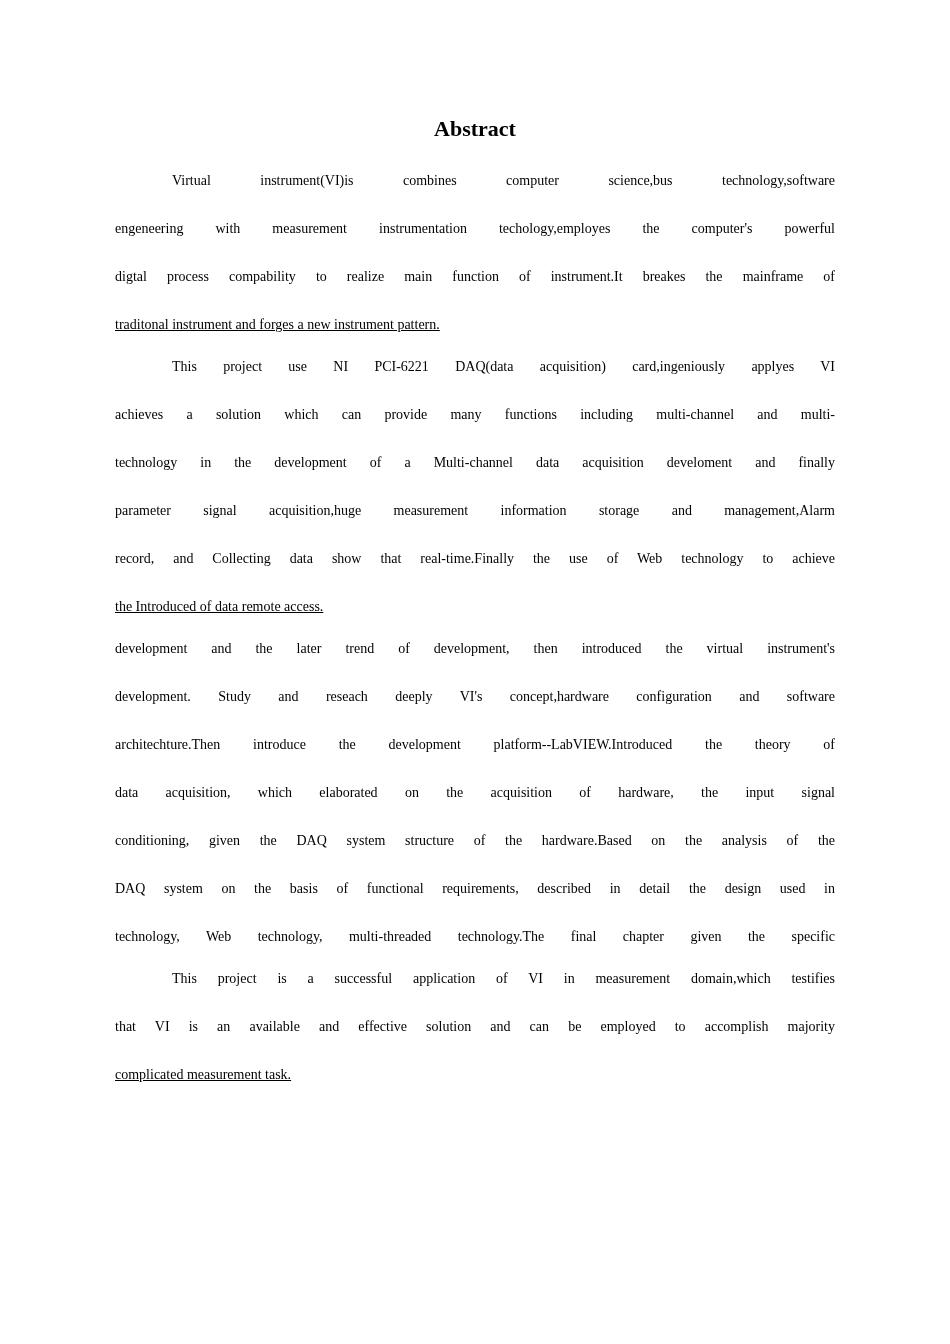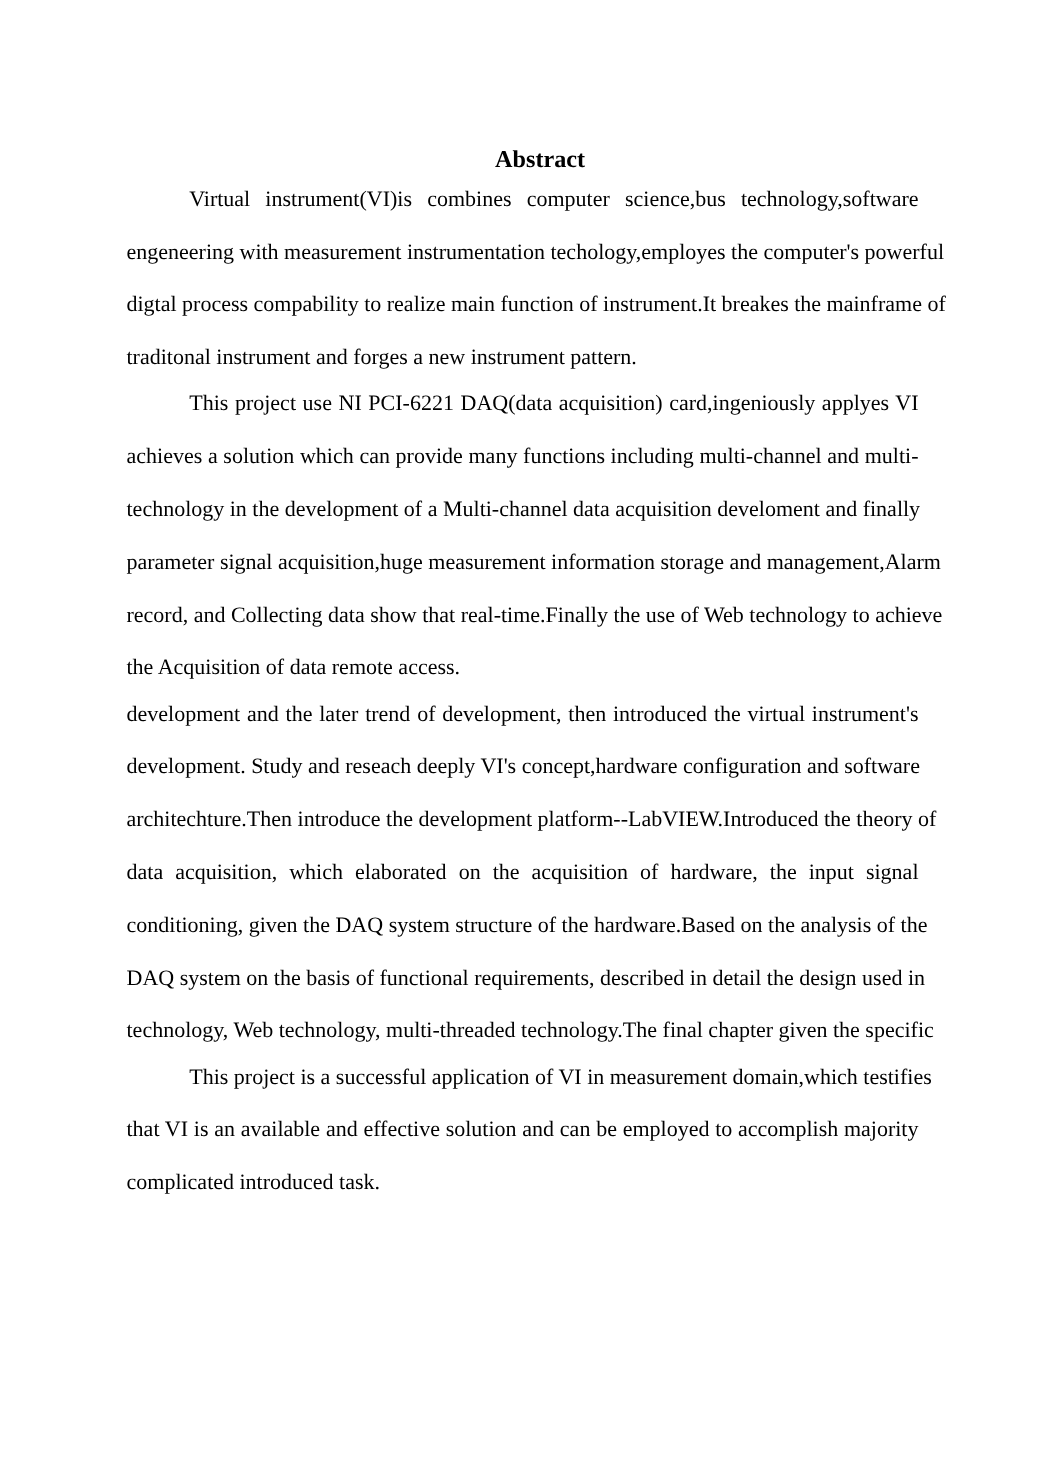--- a/index.html
+++ b/index.html
@@ -23,45 +23,46 @@
     }
     .title {
       position: absolute;
       left: 0;
       width: 720px;
       top: 115px;
       text-align: center;
       font-weight: bold;
       font-size: 22px;
       line-height: 28px;
-      margin: 16px;
+      margin: 0;
     }
     .body {
       position: absolute;
       left: 0;
       top: 157px;
       width: 720px;
     }
     .para {
       margin: 0 0 -6px 0;
-      font-size: 20px;
+      font-size: 14px;
       line-height: 48px;
     }
     .line {
       display: block;
       white-space: nowrap;
       text-align: justify;
       text-align-last: justify;
       height: 48px;
     }
     .line.first {
       padding-left: 57px;
     }
     .line.last {
       text-align-last: left;
+      text-decoration: underline;
     }
   </style>
 </head>
 <body>
 
 <div class="page">
   <h1 class="title">Abstract</h1>
 
   <div class="body">
 
@@ -71,33 +72,33 @@
       <span class="line">digtal process compability to realize main function of instrument.It breakes the mainframe of</span>
       <span class="line last">traditonal instrument and forges a new instrument pattern.</span>
     </p>
 
     <p class="para">
       <span class="line first">This project use NI PCI-6221 DAQ(data acquisition) card,ingeniously applyes VI</span>
       <span class="line">achieves a solution which can provide many functions including multi-channel and multi-</span>
       <span class="line">technology in the development of a Multi-channel data acquisition develoment and finally</span>
       <span class="line">parameter signal acquisition,huge measurement information storage and management,Alarm</span>
       <span class="line">record, and Collecting data show that real-time.Finally the use of Web technology to achieve</span>
-      <span class="line last">the Acquisition of data remote access.</span>
+      <span class="line last">the Introduced of data remote access.</span>
     </p>
 
     <p class="para">
       <span class="line">development and the later trend of development, then introduced the virtual instrument's</span>
       <span class="line">development. Study and reseach deeply VI's concept,hardware configuration and software</span>
       <span class="line">architechture.Then introduce the development platform--LabVIEW.Introduced the theory of</span>
       <span class="line">data acquisition, which elaborated on the acquisition of hardware, the input signal</span>
       <span class="line">conditioning, given the DAQ system structure of the hardware.Based on the analysis of the</span>
       <span class="line">DAQ system on the basis of functional requirements, described in detail the design used in</span>
       <span class="line">technology, Web technology, multi-threaded technology.The final chapter given the specific</span>
     </p>
 
     <p class="para">
       <span class="line first">This project is a successful application of VI in measurement domain,which testifies</span>
       <span class="line">that VI is an available and effective solution and can be employed to accomplish majority</span>
-      <span class="line last">complicated introduced task.</span>
+      <span class="line last">complicated measurement task.</span>
     </p>
 
   </div>
 </div>
 
 </body></html>

